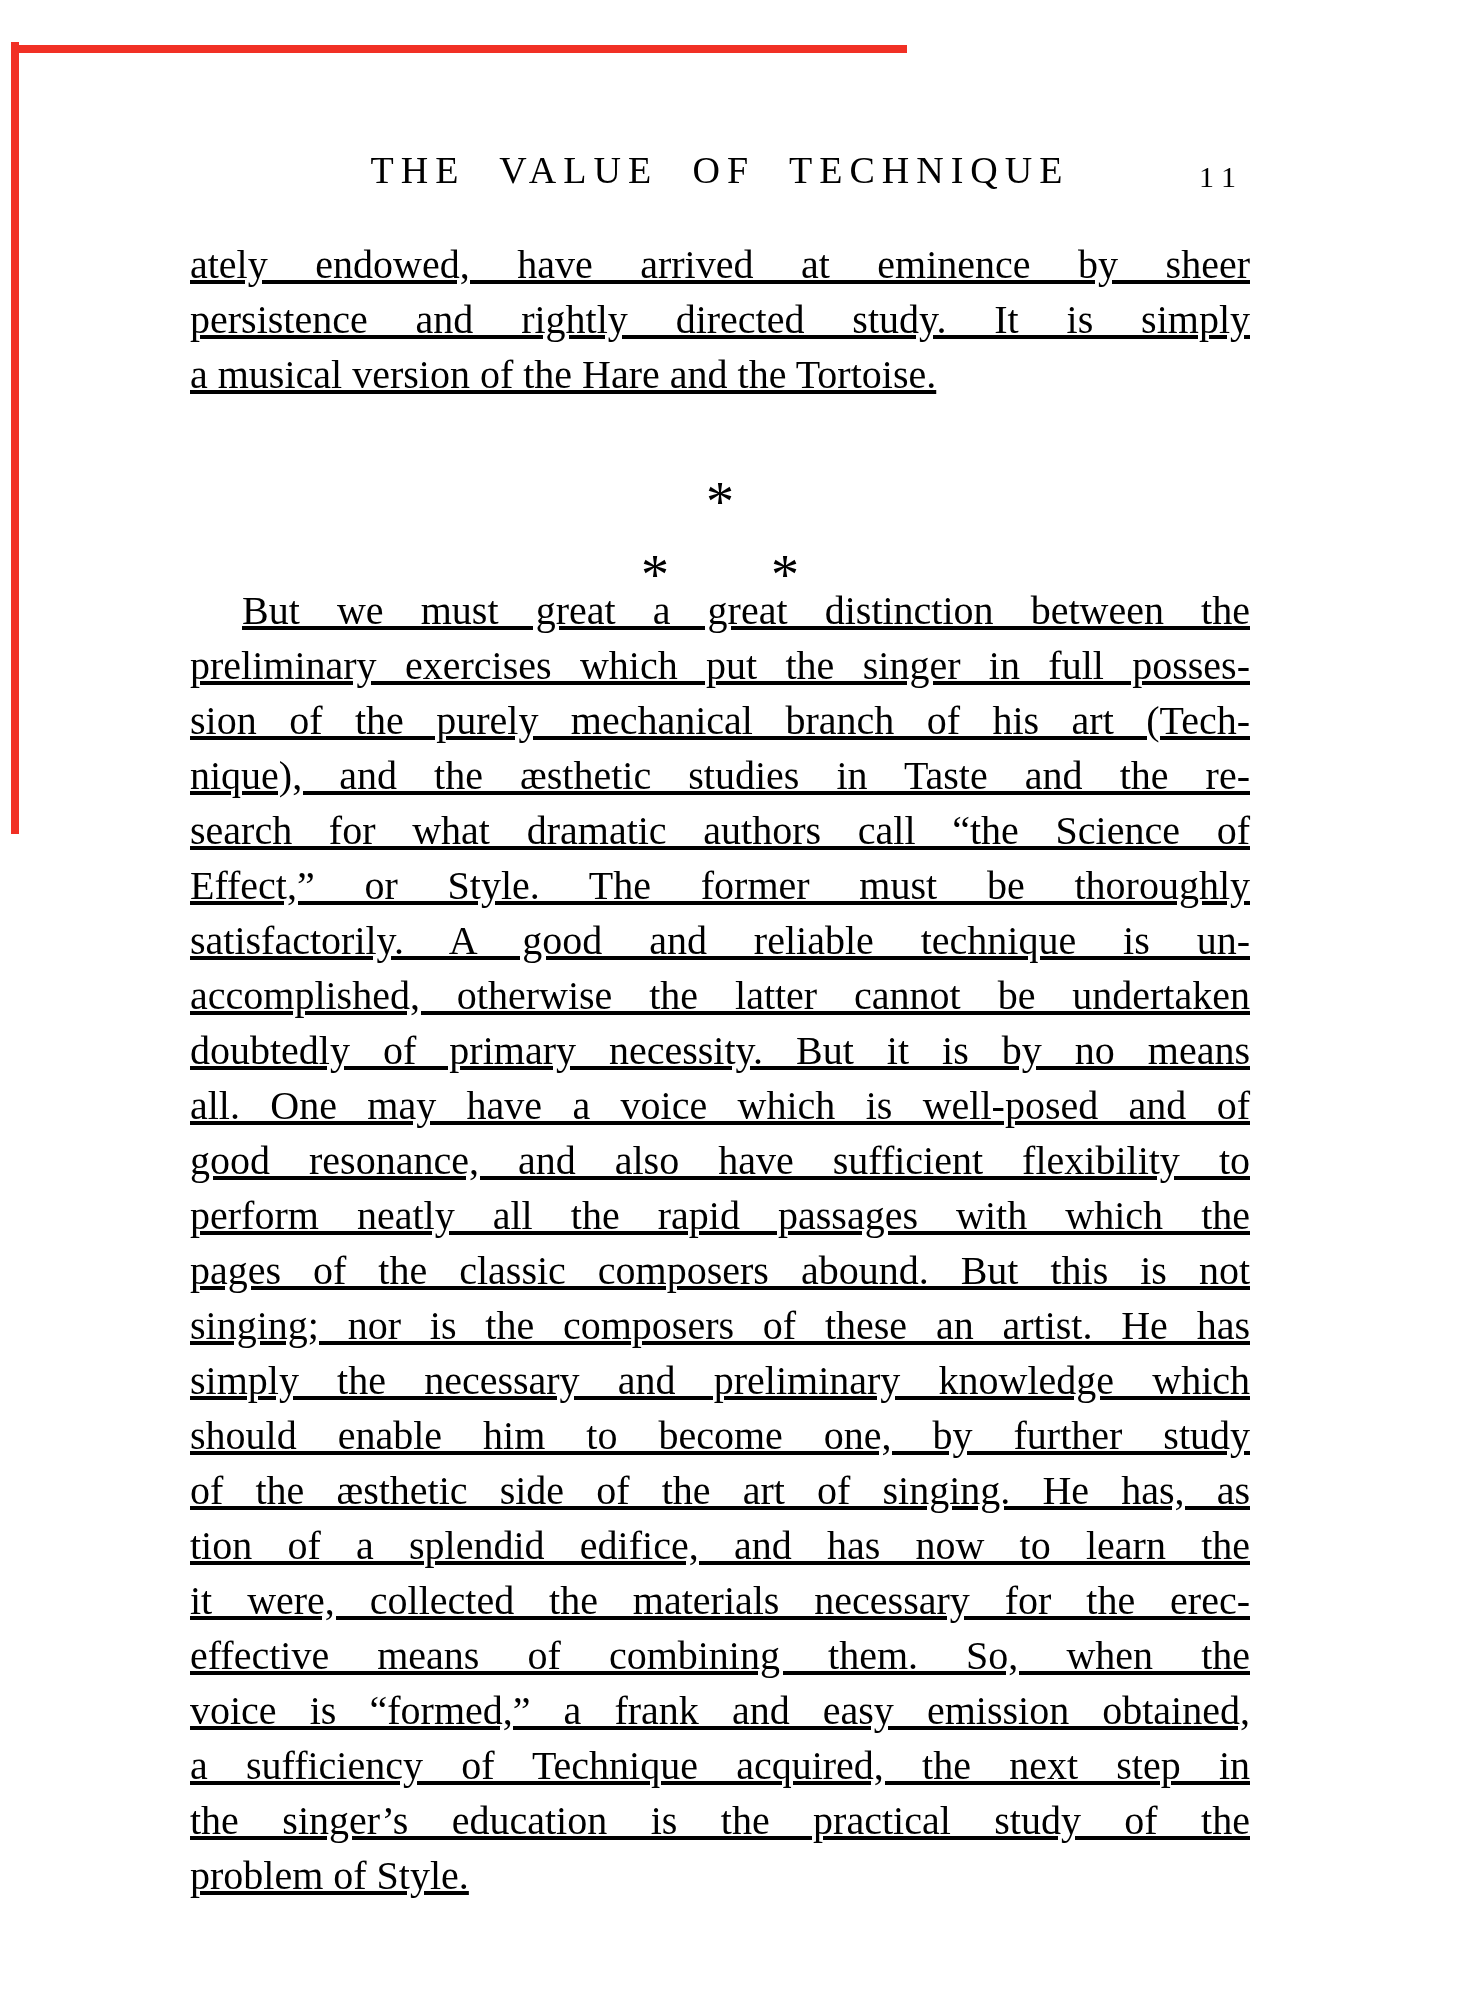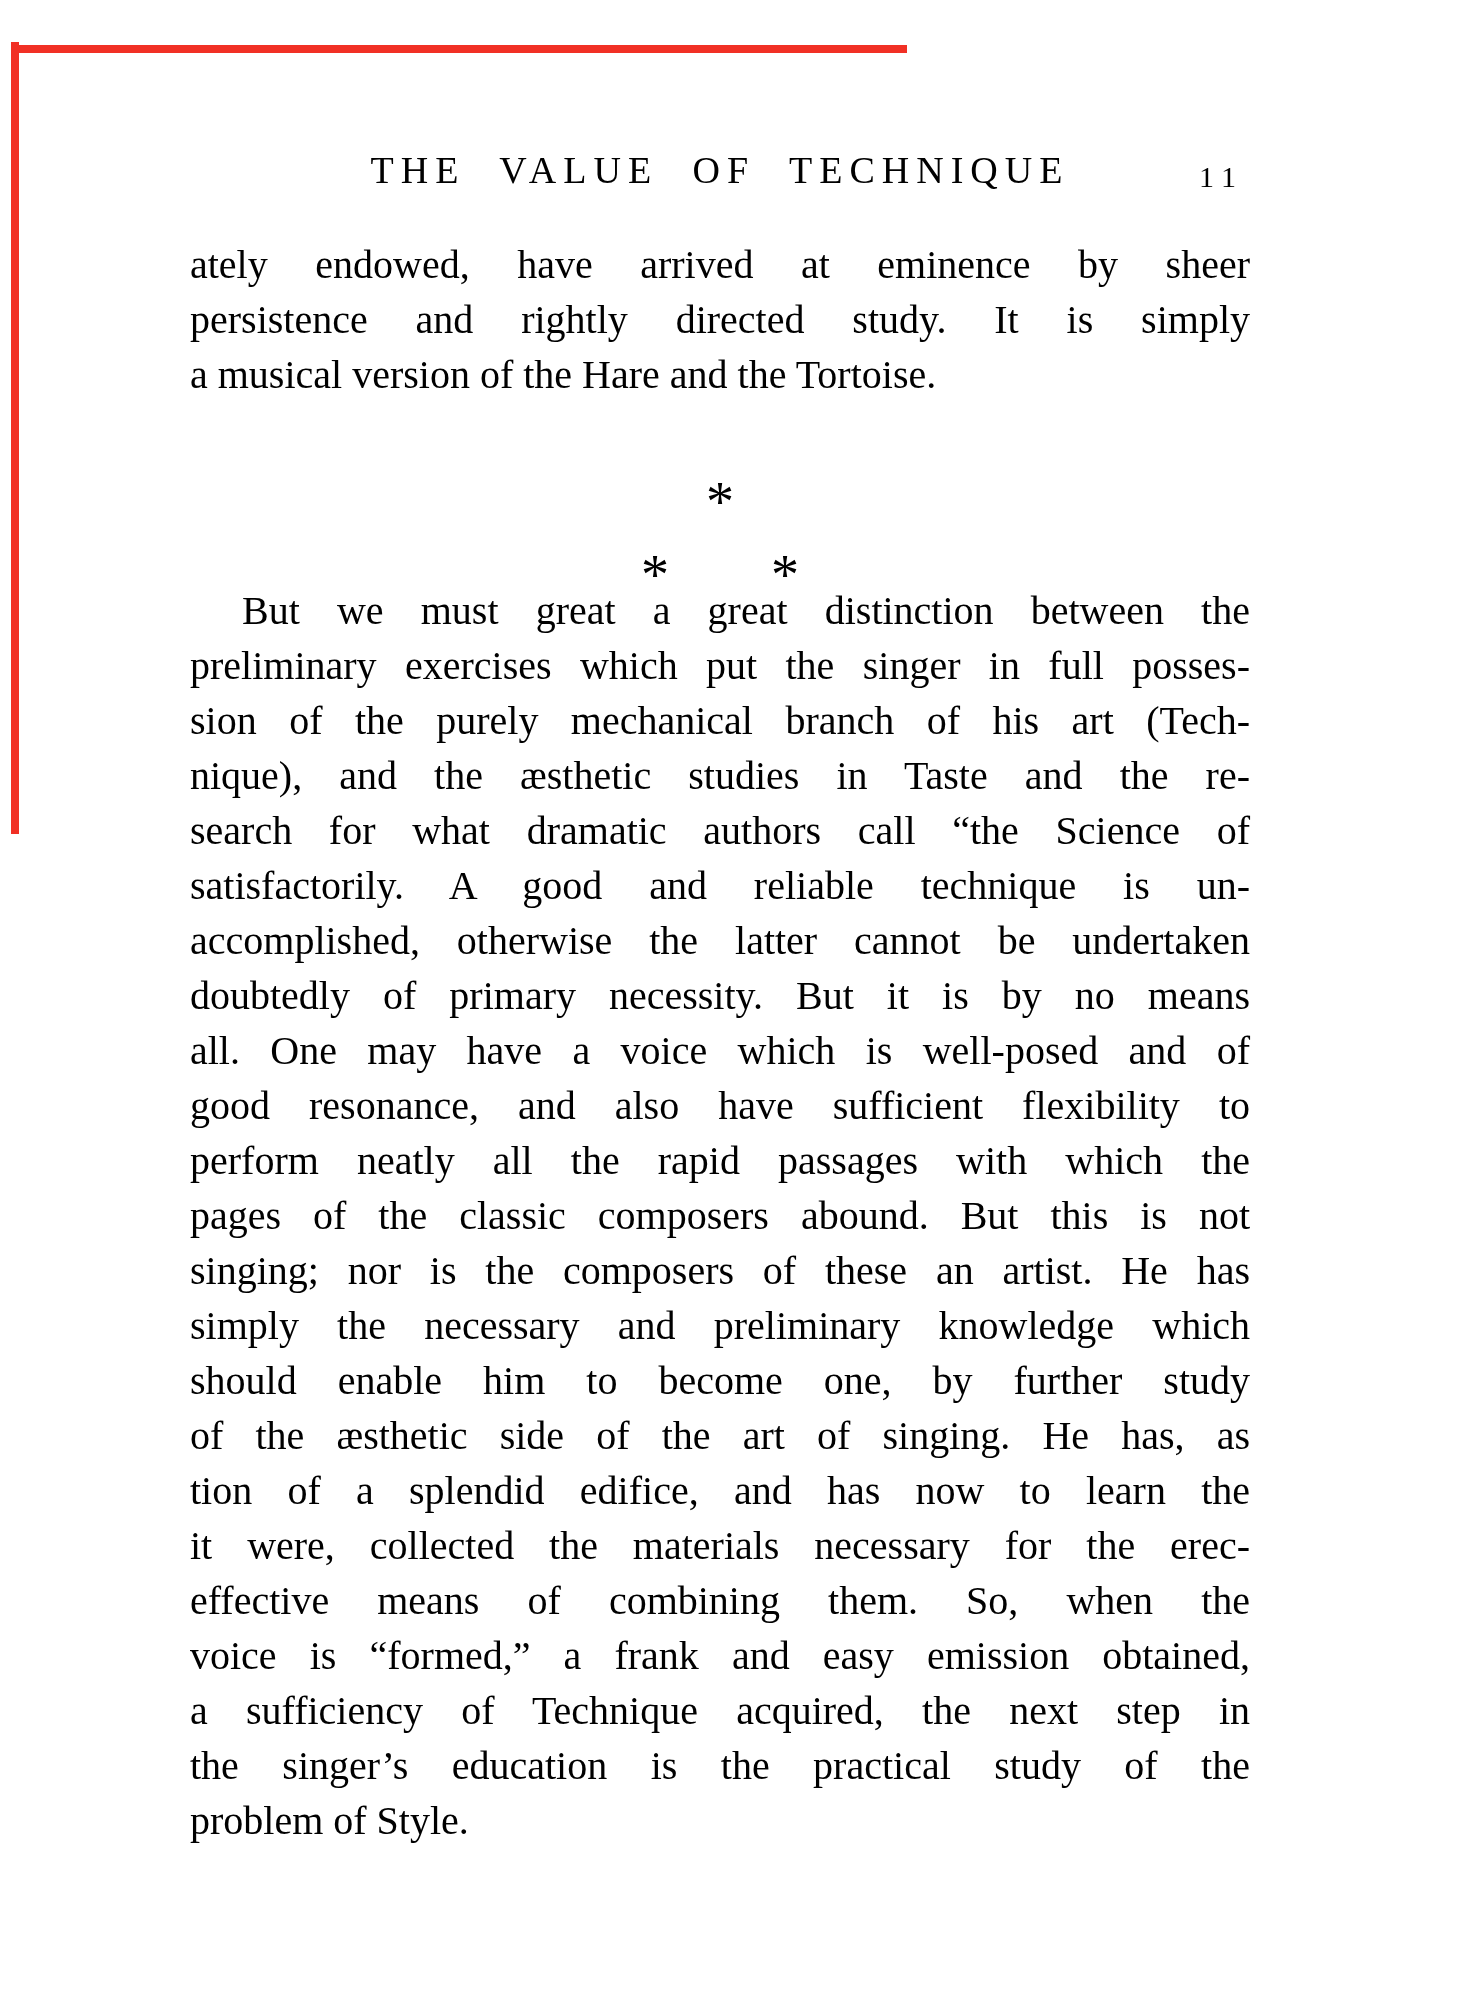--- a/index.html
+++ b/index.html
@@ -45,20 +45,21 @@
     letter-spacing: 8px;
     text-align: right;
   }
   
   .para {
     position: absolute;
     left: 190px;
     width: 1060px;
     font-size: 40px;
     line-height: 55px;
+    text-decoration: underline;
   }
   .para .line {
     text-align: justify;
     text-align-last: justify;
   }
   .para .line:last-child { text-align-last: left; }
   .para-1 { top: 195px; }
   .para-2 { top: 541px; }
   .para-2 .line:first-child { text-indent: 52px; }
   
@@ -110,20 +111,21 @@
       <span class="asterisk">*</span>
     </div>
   </div>
 
   <div class="para para-2">
       <div class="line">But we must great a great distinction between the</div>
       <div class="line">preliminary exercises which put the singer in full posses-</div>
       <div class="line">sion of the purely mechanical branch of his art (Tech-</div>
       <div class="line">nique), and the æsthetic studies in Taste and the re-</div>
       <div class="line">search for what dramatic authors call “the Science of</div>
+      <div class="line">Effect,” or Style.  The former must be thoroughly</div>
       <div class="line">satisfactorily.  A good and reliable technique is un-</div>
       <div class="line">accomplished, otherwise the latter cannot be undertaken</div>
       <div class="line">doubtedly of primary necessity.  But it is by no means</div>
       <div class="line">all.  One may have a voice which is well-posed and of</div>
       <div class="line">good resonance, and also have sufficient flexibility to</div>
       <div class="line">perform neatly all the rapid passages with which the</div>
       <div class="line">pages of the classic composers abound.  But this is not</div>
       <div class="line">singing; nor is the composers of these an artist.  He has</div>
       <div class="line">simply the necessary and preliminary knowledge which</div>
       <div class="line">should enable him to become one, by further study</div>

